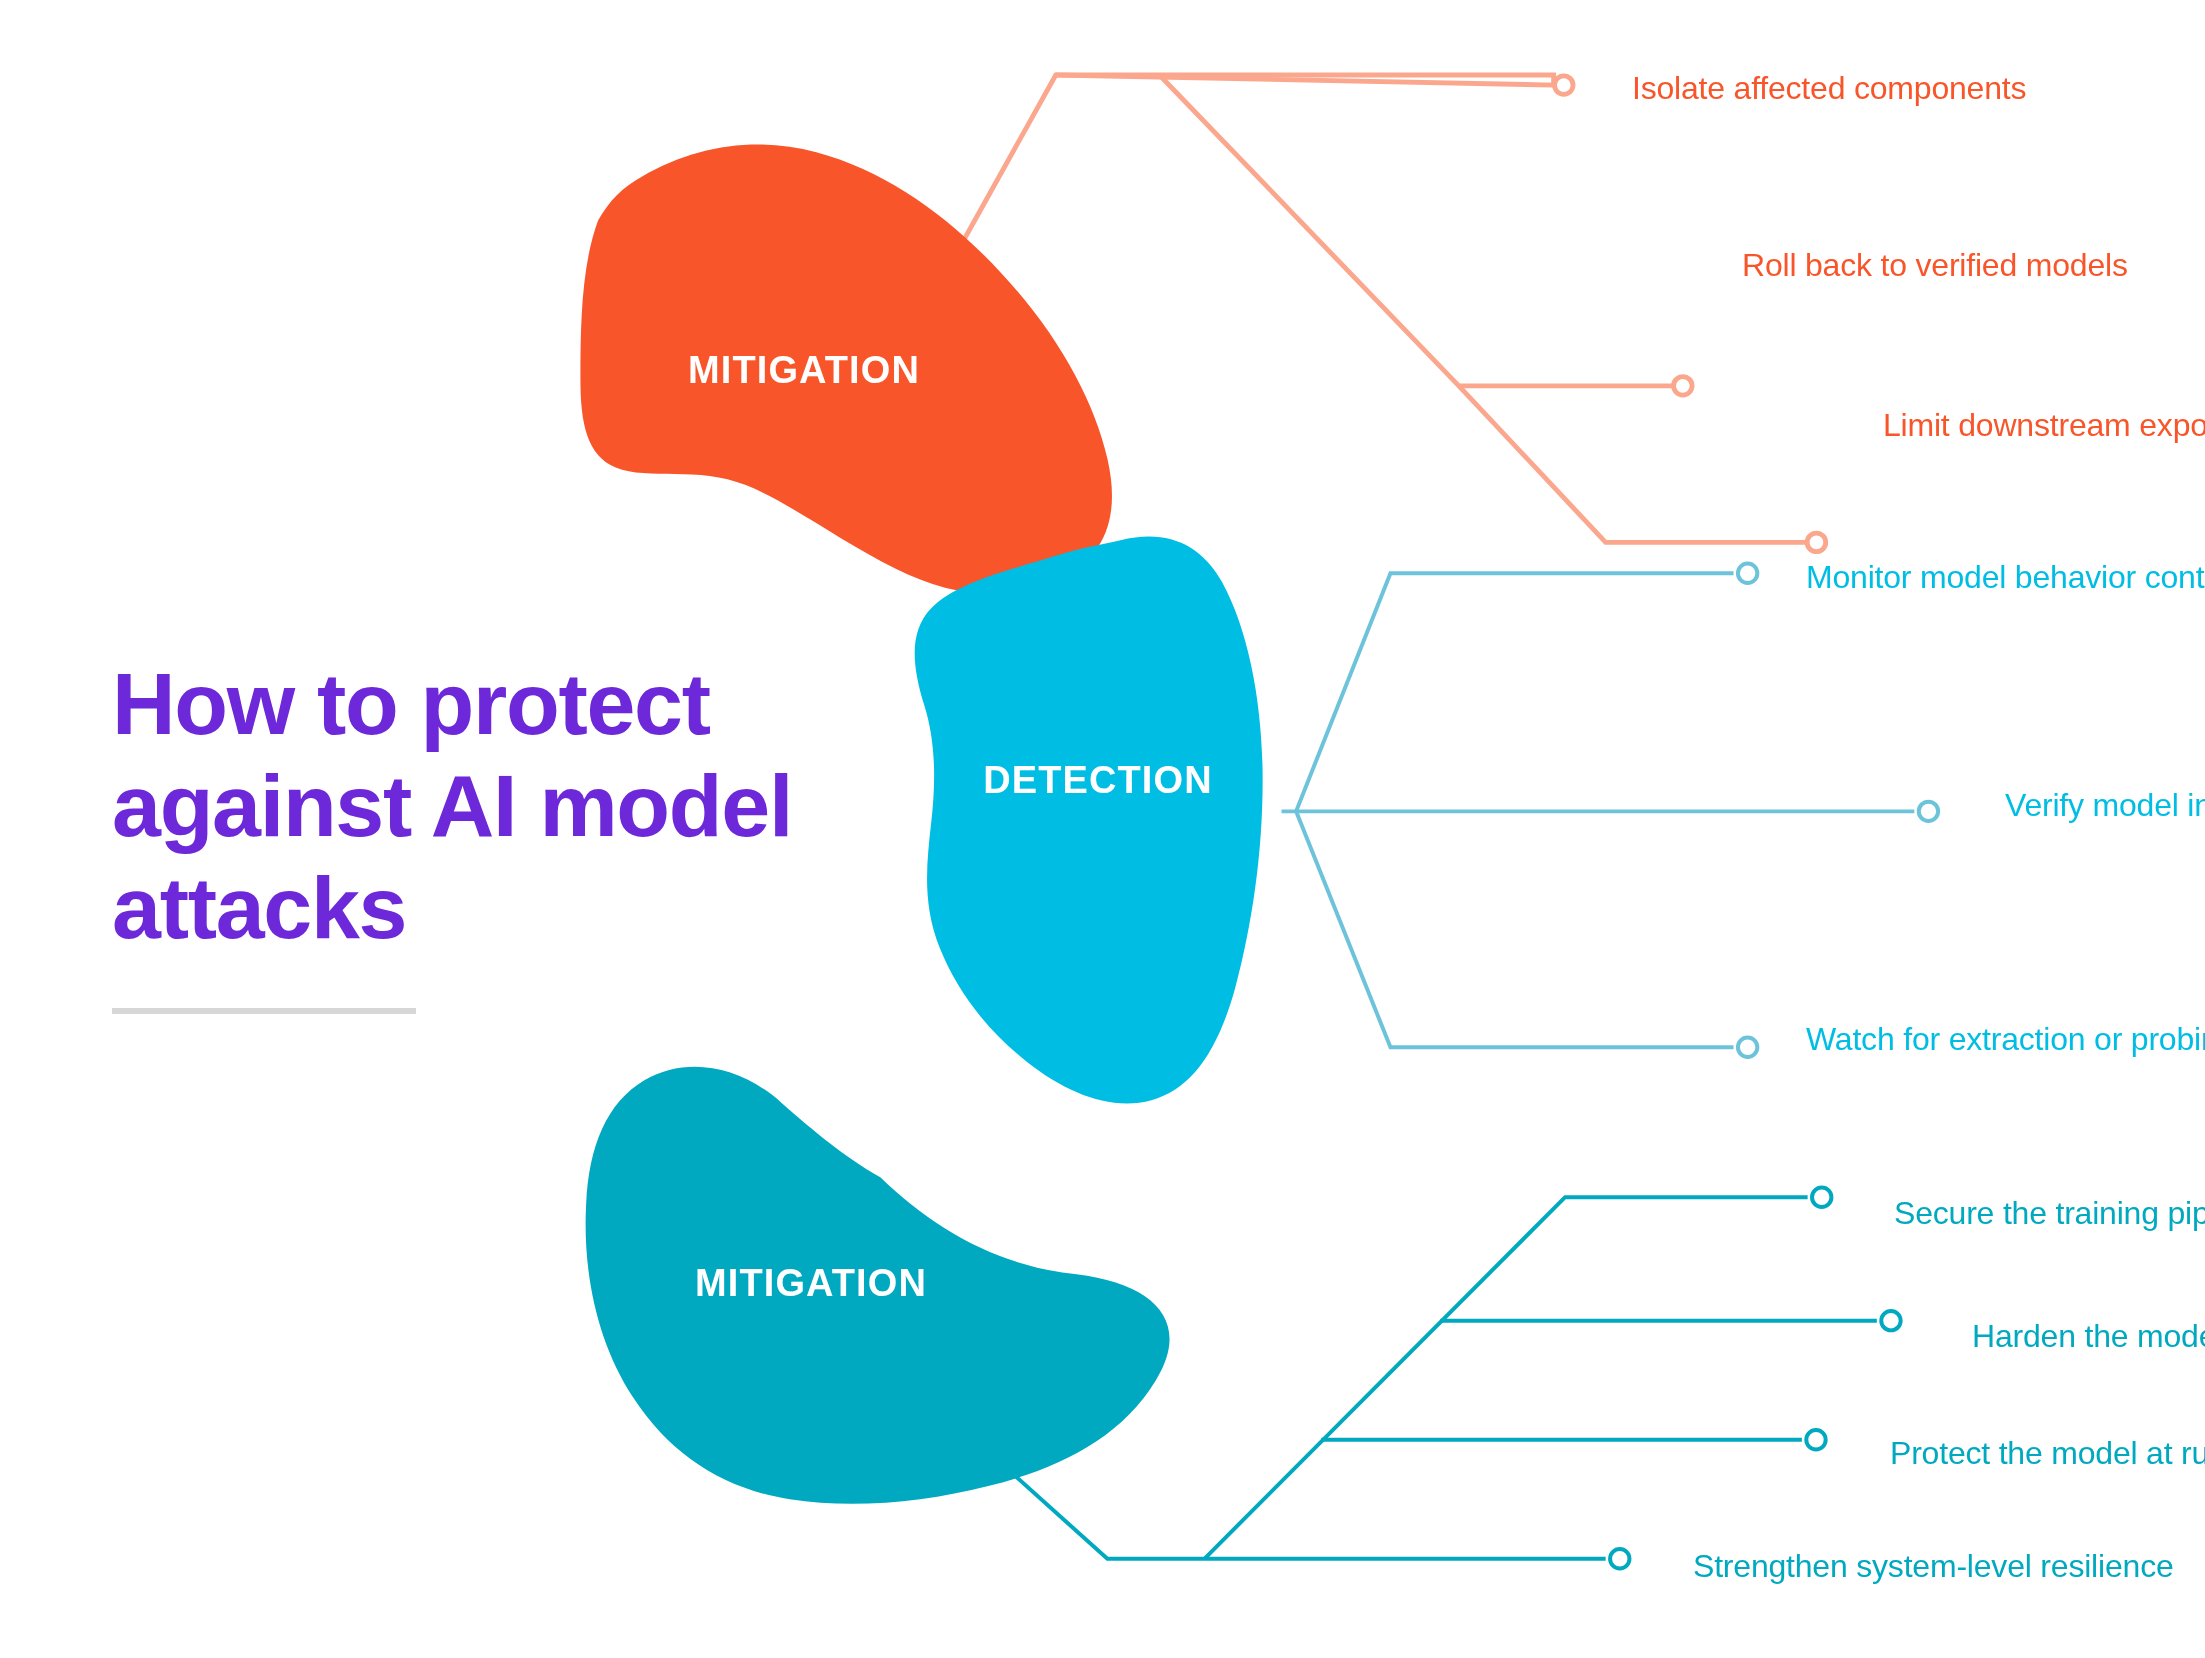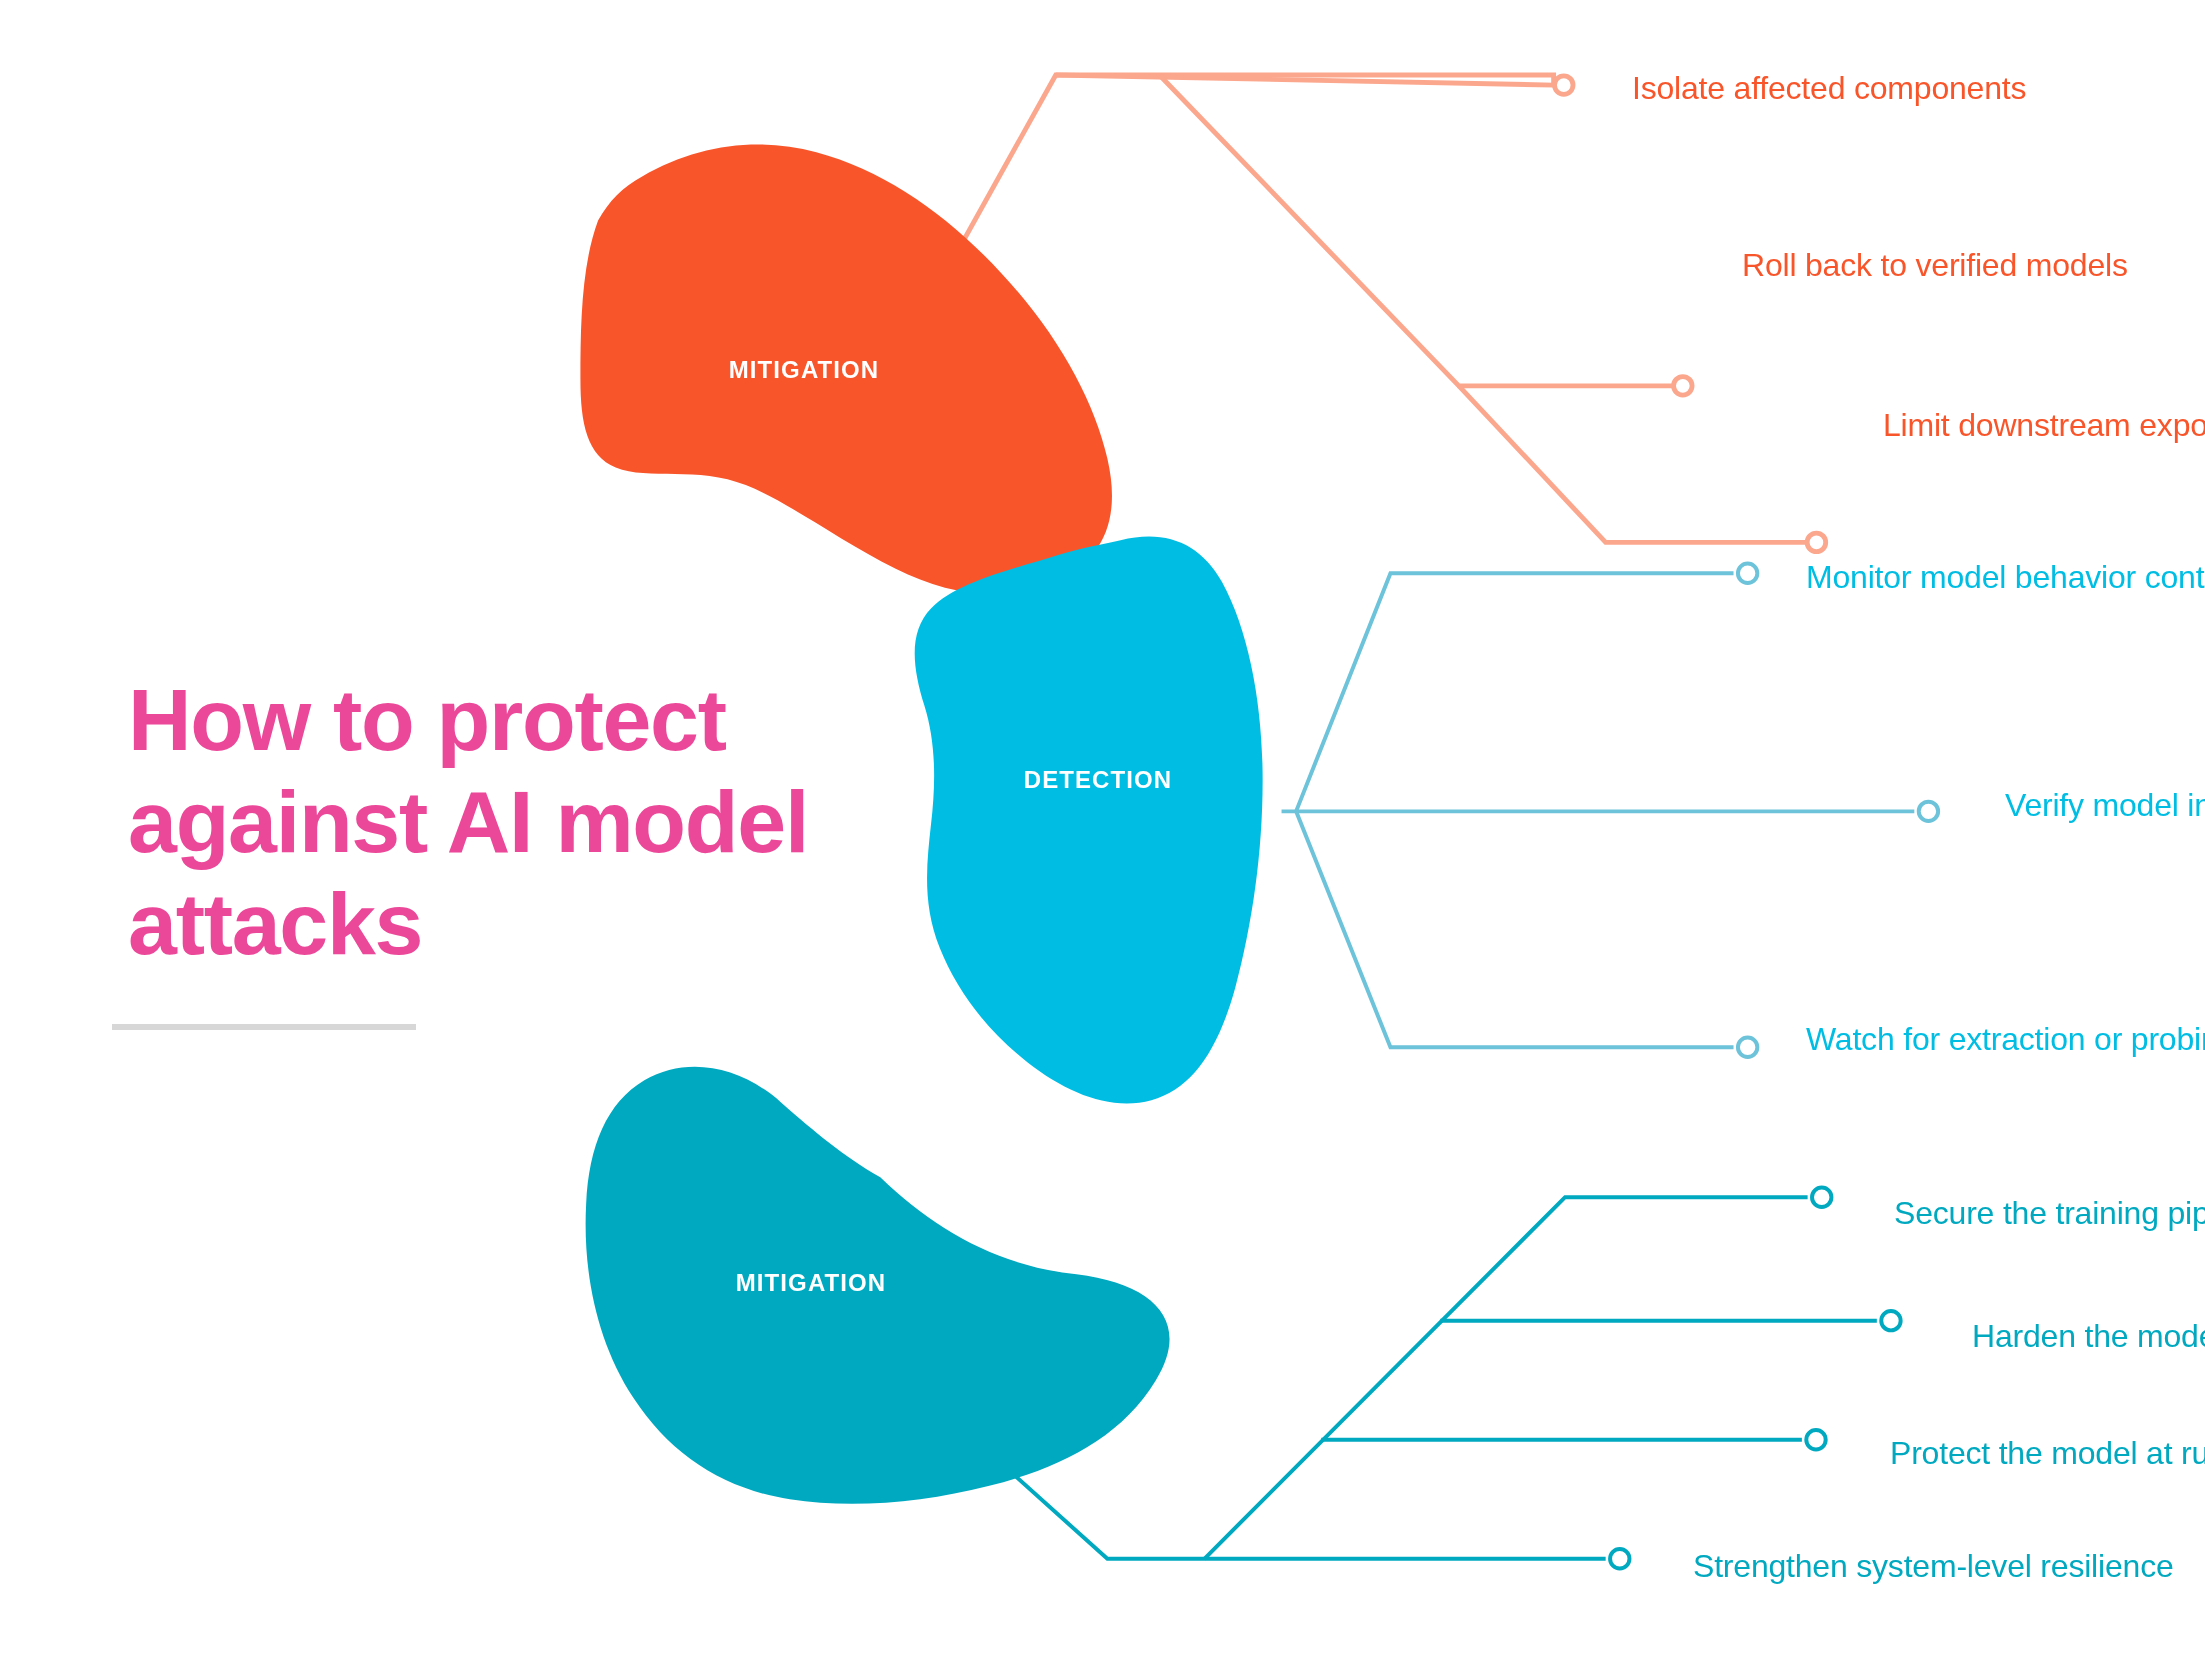--- a/index.html
+++ b/index.html
@@ -28,39 +28,39 @@
     position: absolute;
     left: 112px;
     top: 653px;
     width: 772px;
   }
   .title-text {
     font-family: "Liberation Sans", sans-serif;
     font-weight: bold;
     font-size: 88px;
     line-height: 1.16;
-    color: #ec4899;
+    color: #6d28d9;
     letter-spacing: -1.3px;
-    margin: 16px;
+    margin: 0;
     white-space: pre-line;
   }
   .title-rule {
     margin-top: 49px;
     width: 304px;
     height: 5.7px;
     background: #d7d7d7;
   }
 
   
   .pillar-label {
     position: absolute;
     color: #ffffff;
     font-family: "Liberation Sans", sans-serif;
     font-weight: bold;
-    font-size: 24px;
+    font-size: 38px;
     letter-spacing: 1.1px;
     white-space: nowrap;
     transform: translate(-50%, -50%);
   }
 
   
   .leaf-label {
     position: absolute;
     font-family: "Liberation Sans", sans-serif;
     font-weight: normal;

